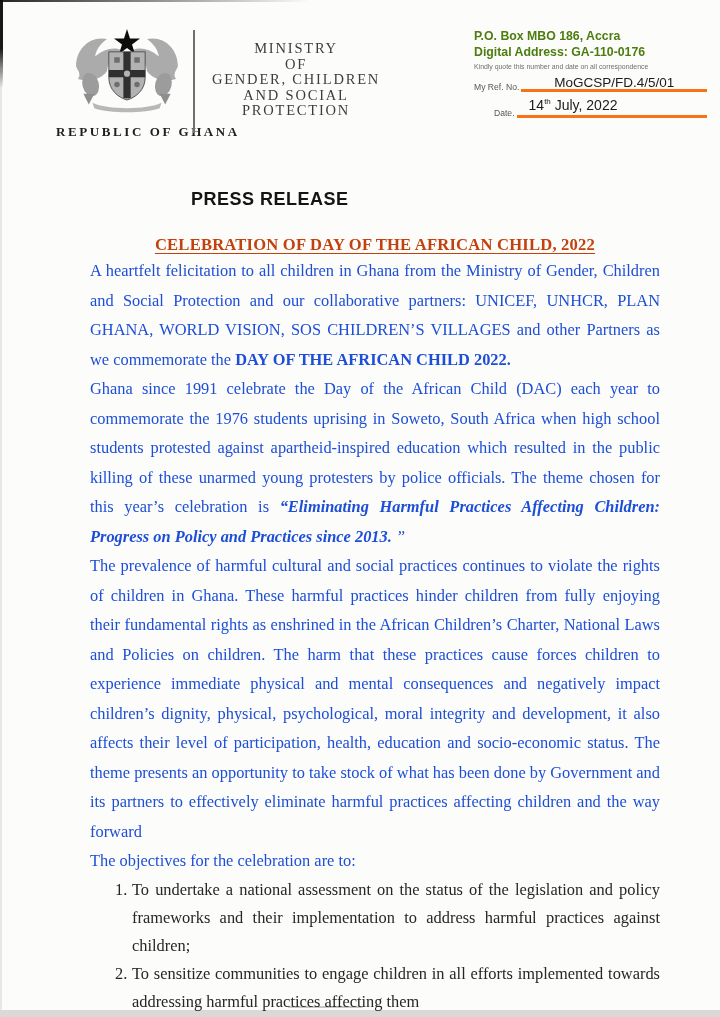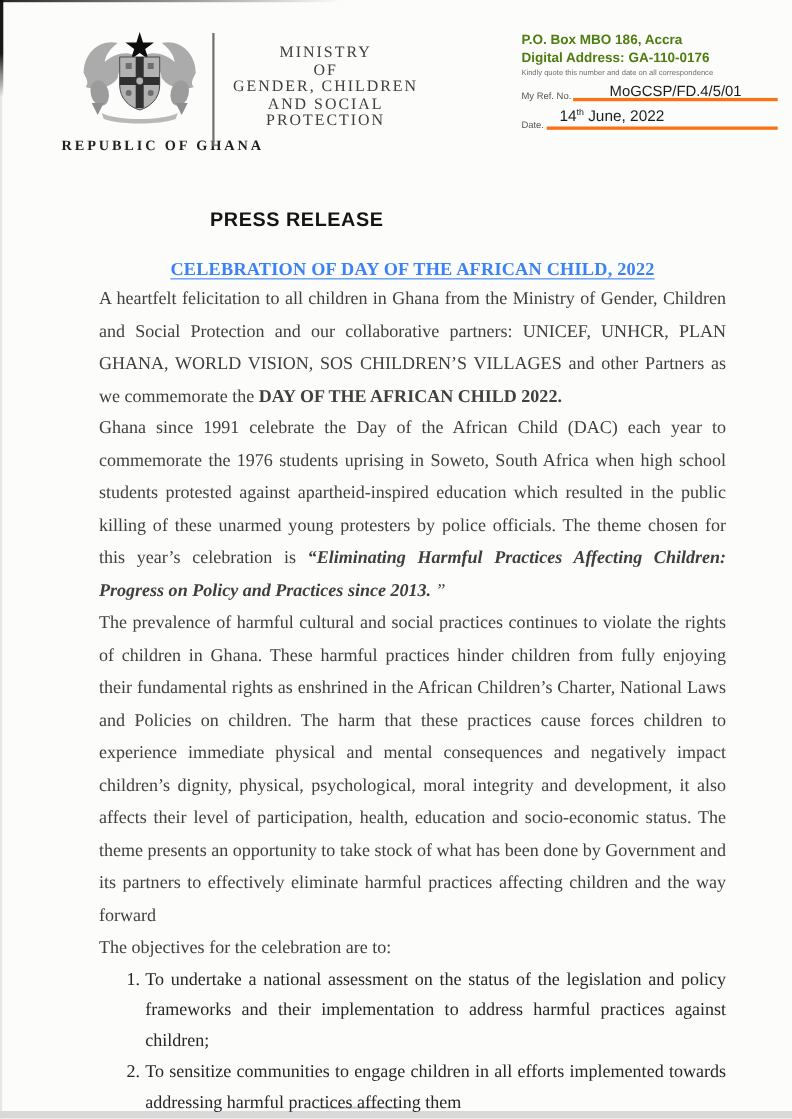--- a/index.html
+++ b/index.html
@@ -31,34 +31,34 @@
   
   .refblock { position:absolute; left:474px; top:28px; width:233px;
               font-family:"Liberation Sans", sans-serif; }
   .ref-bold { font-size:12.3px; font-weight:bold; color:#4d7c0f; line-height:16px; white-space:nowrap; }
   .ref-note { font-size:6.9px; color:#6f6f6f; margin-top:3px; white-space:nowrap; }
   .ref-row  { display:flex; align-items:flex-end; font-size:8.6px; color:#565656; }
   .ref-row .lbl { white-space:nowrap; padding-right:2px; }
   .ref-line { flex:1; border-bottom:3px solid #f97316; height:13px; position:relative; }
   .row-my   { margin-top:6px; }
   .row-your { margin-top:9px; }
-  .row-date { margin-top:10px; }
+  .row-date { margin-top:10px;margin-left:20px; }
   .ref-value{ position:absolute; left:0; right:0; bottom:-1px; text-align:center;
               font-size:13.5px; color:#1c1c1c; white-space:nowrap; }
   .date-value{ position:absolute; left:12px; bottom:2px; font-size:14px; color:#1c1c1c;
                white-space:nowrap; }
   .date-value sup { font-size:8px; }
   
   .content { position:absolute; left:90px; top:184px; width:570px; }
   .title   { font-family:"Liberation Sans", sans-serif; font-weight:bold; font-size:18px;
              letter-spacing:.5px; color:#141414; margin:0 0 0 101px; line-height:30px; }
-  .heading { font-size:16.6px; font-weight:bold; text-align:center; color:#3b82f6;
+  .heading { font-size:16.6px; font-weight:bold; text-align:center; color:#c2410c;
              text-decoration:underline; text-underline-offset:3px; letter-spacing:.2px;
              margin:20px 0 0 0; line-height:22px; }
-  .content p { font-size:16.4px; line-height:29.5px; text-align:justify; margin:0; color:#404040; }
+  .content p { font-size:16.4px; line-height:29.5px; text-align:justify; margin:0; color:#1d4ed8; }
   .p1 { margin-top:11px; }
   .p2 { margin-top:5px; }
   .p3 { margin-top:7px; }
   .obj-intro { margin-top:7px; text-align:left !important; }
   .bold { font-weight:bold; }
   .boldital { font-weight:bold; font-style:italic; }
   .ital { font-style:italic; }
   ol.objectives { list-style:none; margin:0; padding:0; }
   ol.objectives li { position:relative; padding-left:42px; font-size:16.4px;
                      line-height:28px; text-align:justify; }
@@ -119,21 +119,21 @@
     <div class="ref-note">Kindly quote this number and date on all correspondence</div>
     <div class="ref-row row-my">
       <span class="lbl">My Ref. No.</span>
       <span class="ref-line">
         <span class="ref-value">MoGCSP/FD.4/5/01</span>
       </span>
     </div>
     <div class="ref-row row-date">
       <span class="lbl">Date.</span>
       <span class="ref-line">
-        <span class="date-value"><span>14</span><sup>th</sup><span> June, 2022</span></span>
+        <span class="date-value"><span>14</span><sup>th</sup><span> July, 2022</span></span>
       </span>
     </div>
   </div>
 
   <div class="content">
     <div class="title">PRESS RELEASE</div>
     <div class="heading">CELEBRATION OF DAY OF THE AFRICAN CHILD, 2022</div>
 
     <p class="p1"><span>A heartfelt felicitation to all children in Ghana from the Ministry of Gender, Children and Social Protection and our collaborative partners: UNICEF, UNHCR, PLAN GHANA, WORLD VISION, SOS CHILDREN’S VILLAGES and other Partners as we commemorate the </span><span class="bold">DAY OF THE AFRICAN CHILD 2022.</span></p>
 

